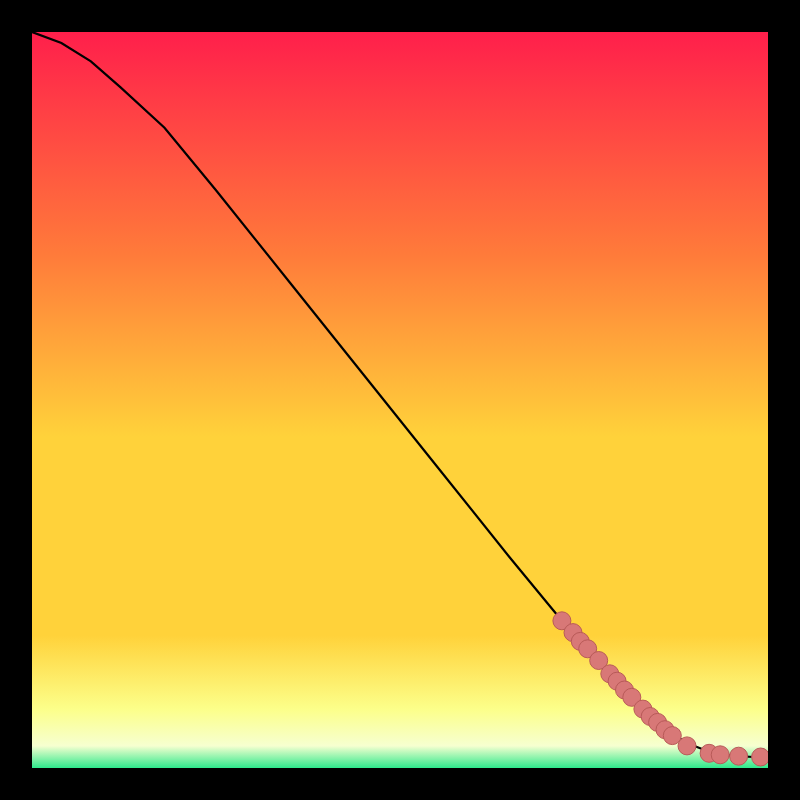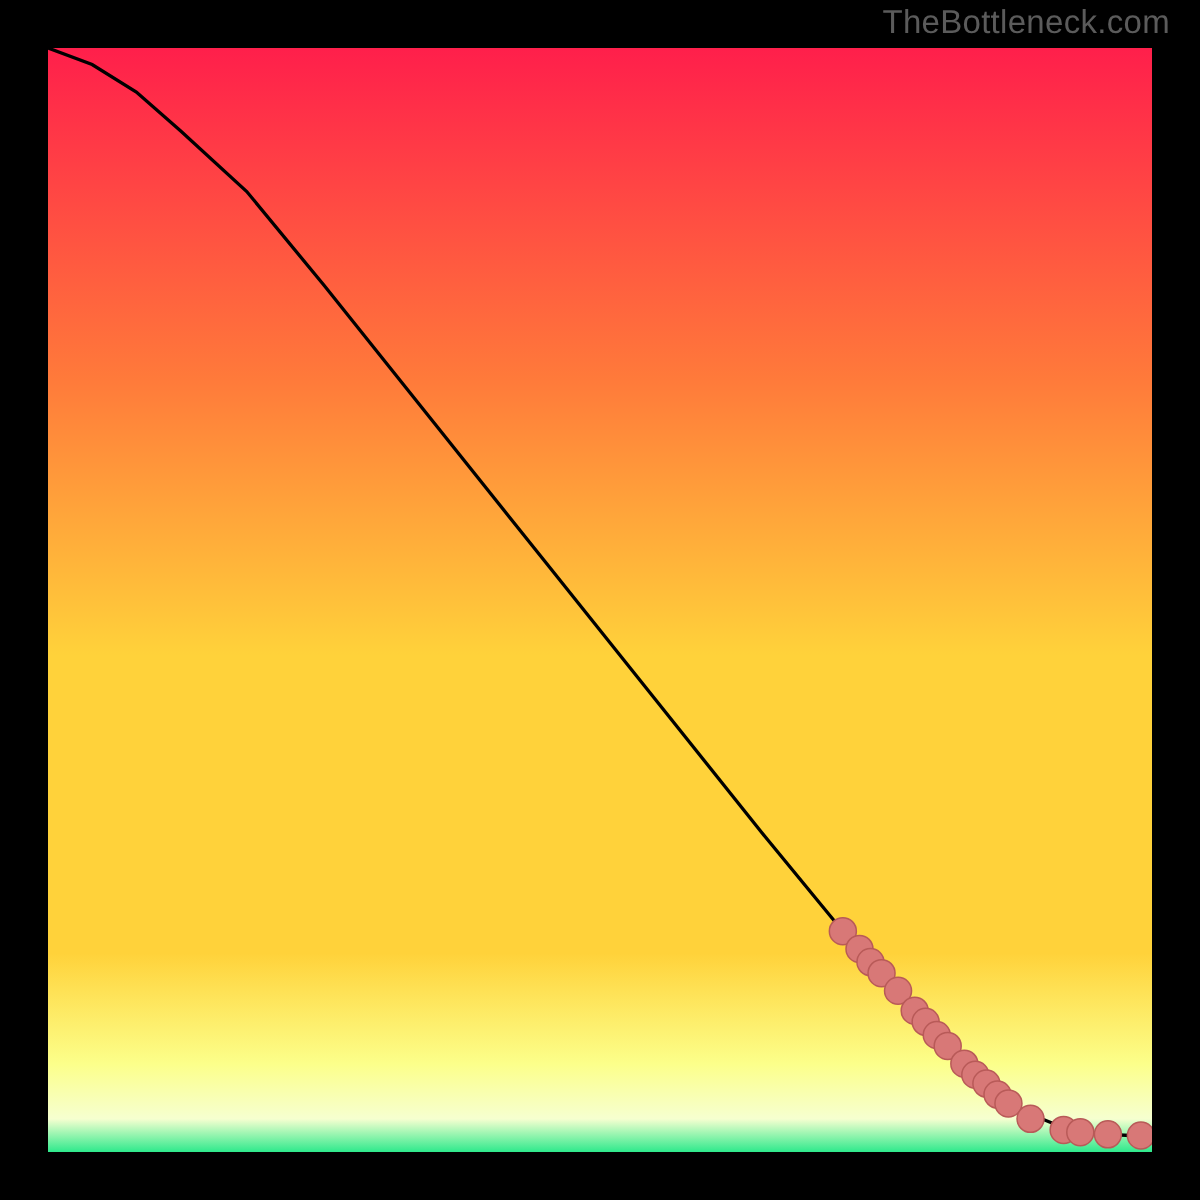--- a/index.html
+++ b/index.html
@@ -32,21 +32,20 @@
     left: 32px;
     top: 32px;
     width: 736px;
     height: 736px;
   }
 </style>
 </head>
 <body>
 
 <div class="frame">
-  <div class="attribution">TheBottleneck.com</div>
   <svg class="plot" viewBox="0 0 736 736">
     <defs>
       <linearGradient id="bg-grad" x1="0" y1="0" x2="0" y2="1">
         <stop id="g0" offset="0%" stop-color="#ff1f4b"></stop>
         <stop id="g1" offset="30%" stop-color="#ff7a3a"></stop>
         <stop id="g2" offset="55%" stop-color="#ffd23a"></stop>
         <stop id="g3" offset="82%" stop-color="#ffd23a"></stop>
         <stop id="g4" offset="92%" stop-color="#fcff8a"></stop>
         <stop id="g5" offset="97%" stop-color="#f6ffd0"></stop>
         <stop id="g6" offset="100%" stop-color="#2ee98c"></stop>

